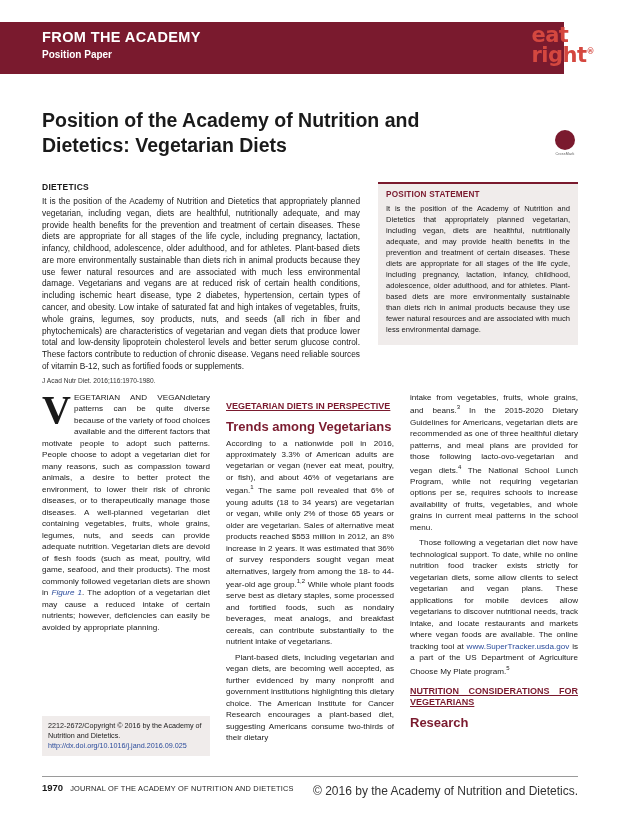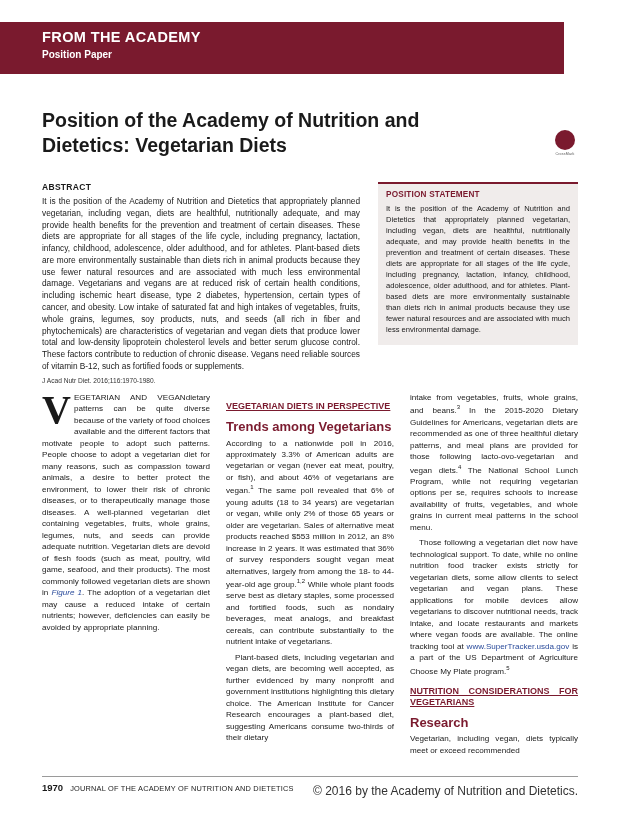--- a/index.html
+++ b/index.html
@@ -260,30 +260,34 @@
 </head>
 <body>
 
 <div class="page">
 
   <div class="header-band">
     <div class="hb-title">FROM THE ACADEMY</div>
     <div class="hb-sub">Position Paper</div>
   </div>
 
+  <div class="logo">
+    <span class="l1">eat</span>
+    <span class="l2">right<span class="reg">®</span></span>
+  </div>
 
   <div class="article-title">Position of the Academy of Nutrition and Dietetics: Vegetarian Diets</div>
 
   <div class="crossmark">
     <div class="cm-circle"></div>
     <div class="cm-label">CrossMark</div>
   </div>
 
   <div class="abstract">
-    <h3>ABSTRACT</h3>
+    <h3>DIETETICS</h3>
     <p>It is the position of the Academy of Nutrition and Dietetics that appropriately planned vegetarian, including vegan, diets are healthful, nutritionally adequate, and may provide health benefits for the prevention and treatment of certain diseases. These diets are appropriate for all stages of the life cycle, including pregnancy, lactation, infancy, childhood, adolescence, older adulthood, and for athletes. Plant-based diets are more environmentally sustainable than diets rich in animal products because they use fewer natural resources and are associated with much less environmental damage. Vegetarians and vegans are at reduced risk of certain health conditions, including ischemic heart disease, type 2 diabetes, hypertension, certain types of cancer, and obesity. Low intake of saturated fat and high intakes of vegetables, fruits, whole grains, legumes, soy products, nuts, and seeds (all rich in fiber and phytochemicals) are characteristics of vegetarian and vegan diets that produce lower total and low-density lipoprotein cholesterol levels and better serum glucose control. These factors contribute to reduction of chronic disease. Vegans need reliable sources of vitamin B-12, such as fortified foods or supplements.</p>
     <div class="cite">J Acad Nutr Diet. 2016;116:1970-1980.</div>
   </div>
 
   <div class="posbox">
     <h3>POSITION STATEMENT</h3>
     <p>It is the position of the Academy of Nutrition and Dietetics that appropriately planned vegetarian, including vegan, diets are healthful, nutritionally adequate, and may provide health benefits in the prevention and treatment of certain diseases. These diets are appropriate for all stages of the life cycle, including pregnancy, lactation, infancy, childhood, adolescence, older adulthood, and for athletes. Plant-based diets are more environmentally sustainable than diets rich in animal products because they use fewer natural resources and are associated with much less environmental damage.</p>
   </div>
 
   <div class="cols">
@@ -305,25 +309,28 @@
 
     <div class="col col3">
       <p class="noind">
         <span>intake from vegetables, fruits, whole grains, and beans.</span><sup>3</sup><span> In the 2015-2020 Dietary Guidelines for Americans, vegetarian diets are recommended as one of three healthful dietary patterns, and meal plans are provided for those following lacto-ovo-vegetarian and vegan diets.</span><sup>4</sup><span> The National School Lunch Program, while not requiring vegetarian options per se, requires schools to increase availability of fruits, vegetables, and whole grains in current meal patterns in the school menu.</span>
       </p>
       <p>
         <span>Those following a vegetarian diet now have technological support. To date, while no online nutrition food tracker exists strictly for vegetarian diets, some allow clients to select vegetarian and vegan plans. These applications for mobile devices allow vegetarians to discover nutritional needs, track intake, and locate restaurants and markets where vegan foods are available. The online tracking tool at </span><span class="linkblue">www.SuperTracker.usda.gov</span><span> is a part of the US Department of Agriculture Choose My Plate program.</span><sup>5</sup>
       </p>
       <h4>NUTRITION CONSIDERATIONS FOR VEGETARIANS</h4>
       <h5>Research</h5>
-      <p class="noind">Vegetarian, including vegan, diets typically meet or exceed recommended</p>
     </div>
 
   </div>
 
+  <div class="copybox">
+    <div>2212-2672/Copyright © 2016 by the Academy of Nutrition and Dietetics.</div>
+    <a href="#">http://dx.doi.org/10.1016/j.jand.2016.09.025</a>
+  </div>
 
   <div class="footer-rule"></div>
   <div class="footer">
     <span class="pg">1970</span><span class="jtitle">JOURNAL OF THE ACADEMY OF NUTRITION AND DIETETICS</span>
     <span class="right">© 2016 by the Academy of Nutrition and Dietetics.</span>
   </div>
 
 </div>
 
 </body></html>

